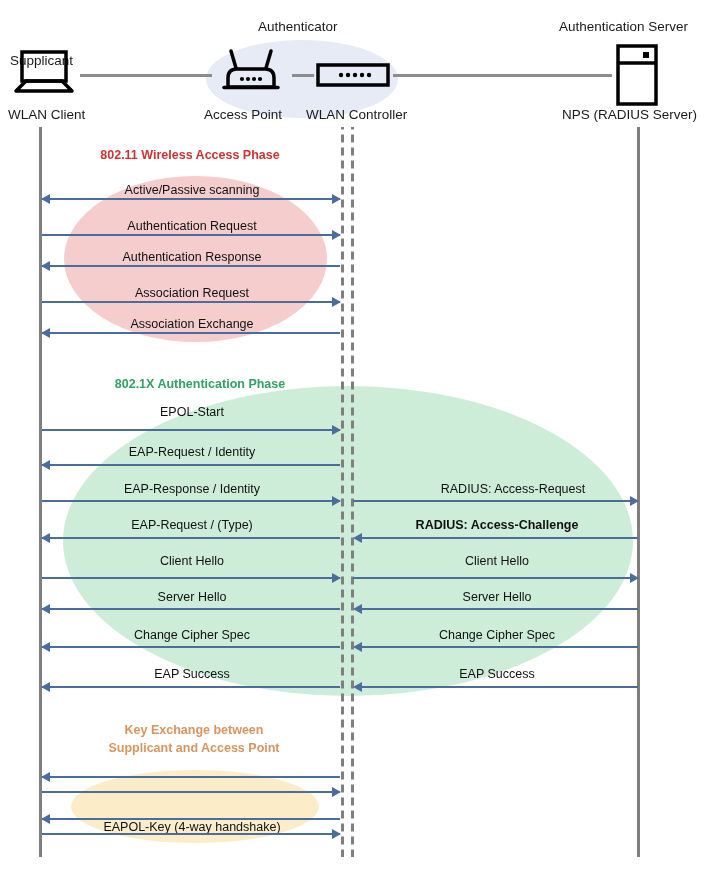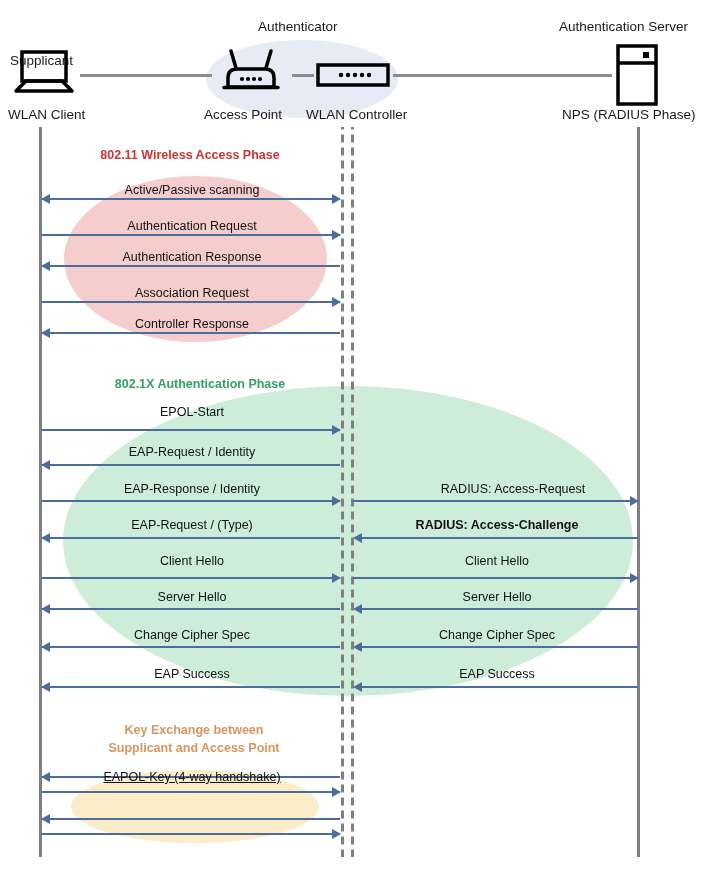--- a/index.html
+++ b/index.html
@@ -87,21 +87,21 @@
     <svg width="46" height="62" viewBox="0 0 46 62">
       <rect x="3" y="2" width="38" height="58" fill="none" stroke="#000" stroke-width="3.5"></rect>
       <line x1="3" y1="19" x2="41" y2="19" stroke="#000" stroke-width="3.5"></line>
       <rect x="28" y="8" width="6" height="6" fill="#000"></rect>
     </svg>
   </div>
 
   <div class="dev-label" style="left:8px;top:107px;">WLAN Client</div>
   <div class="dev-label" style="left:204px;top:107px;">Access Point</div>
   <div class="dev-label" style="left:306px;top:107px;">WLAN Controller</div>
-  <div class="dev-label" style="left:562px;top:107px;">NPS (RADIUS Phase)</div>
+  <div class="dev-label" style="left:562px;top:107px;">NPS (RADIUS Server)</div>
 
   <div class="phase-ellipse" style="left:64px;top:176px;width:263px;height:166px;background:#f5cdcd;"></div>
   <div class="phase-ellipse" style="left:63px;top:386px;width:570px;height:310px;background:#cdedd9;"></div>
   <div class="phase-ellipse" style="left:71px;top:770px;width:248px;height:73px;background:#fcedc8;"></div>
 
   <div class="lifeline" style="left:39px;top:127px;height:730px;"></div>
   <div class="lifeline-dash" style="left:341px;top:127px;height:730px;"></div>
   <div class="lifeline-dash" style="left:351px;top:127px;height:730px;"></div>
   <div class="lifeline" style="left:637px;top:127px;height:730px;"></div>
 
@@ -117,21 +117,21 @@
   <div class="arrowhead right" style="left:332px;top:230px;"></div>
 
   <div class="msg-label" style="left:42px;top:250px;width:300px;">Authentication Response</div>
   <div class="msg-line" style="left:42px;top:265px;width:298px;"></div>
   <div class="arrowhead left" style="left:41px;top:261px;"></div>
 
   <div class="msg-label" style="left:42px;top:286px;width:300px;">Association Request</div>
   <div class="msg-line" style="left:42px;top:301px;width:298px;"></div>
   <div class="arrowhead right" style="left:332px;top:297px;"></div>
 
-  <div class="msg-label" style="left:42px;top:317px;width:300px;">Controller Response</div>
+  <div class="msg-label" style="left:42px;top:317px;width:300px;">Association Exchange</div>
   <div class="msg-line" style="left:42px;top:332px;width:298px;"></div>
   <div class="arrowhead left" style="left:41px;top:328px;"></div>
 
   <div class="phase-title" style="left:75px;top:375px;width:250px;color:#33a066;">802.1X Authentication Phase</div>
 
   <div class="msg-label" style="left:42px;top:405px;width:300px;">EPOL-Start</div>
   <div class="msg-line" style="left:42px;top:429px;width:298px;"></div>
   <div class="arrowhead right" style="left:332px;top:425px;"></div>
 
   <div class="msg-label" style="left:42px;top:445px;width:300px;">EAP-Request / Identity</div>
@@ -182,20 +182,20 @@
 
   <div class="phase-title" style="left:70px;top:721px;width:248px;color:#d9955f;">Key Exchange between
 Supplicant and Access Point</div>
 
   <div class="msg-line" style="left:42px;top:776px;width:298px;"></div>
   <div class="arrowhead left" style="left:41px;top:772px;"></div>
 
   <div class="msg-line" style="left:42px;top:791px;width:298px;"></div>
   <div class="arrowhead right" style="left:332px;top:787px;"></div>
 
-  <div class="msg-label" style="left:42px;top:770px;width:300px;text-decoration:underline;">EAPOL-Key (4-way handshake)</div>
+  <div class="msg-label" style="left:42px;top:820px;width:300px;">EAPOL-Key (4-way handshake)</div>
   <div class="msg-line" style="left:42px;top:818px;width:298px;"></div>
   <div class="arrowhead left" style="left:41px;top:814px;"></div>
 
   <div class="msg-line" style="left:42px;top:833px;width:298px;"></div>
   <div class="arrowhead right" style="left:332px;top:829px;"></div>
 
 </div>
 
 </body></html>

